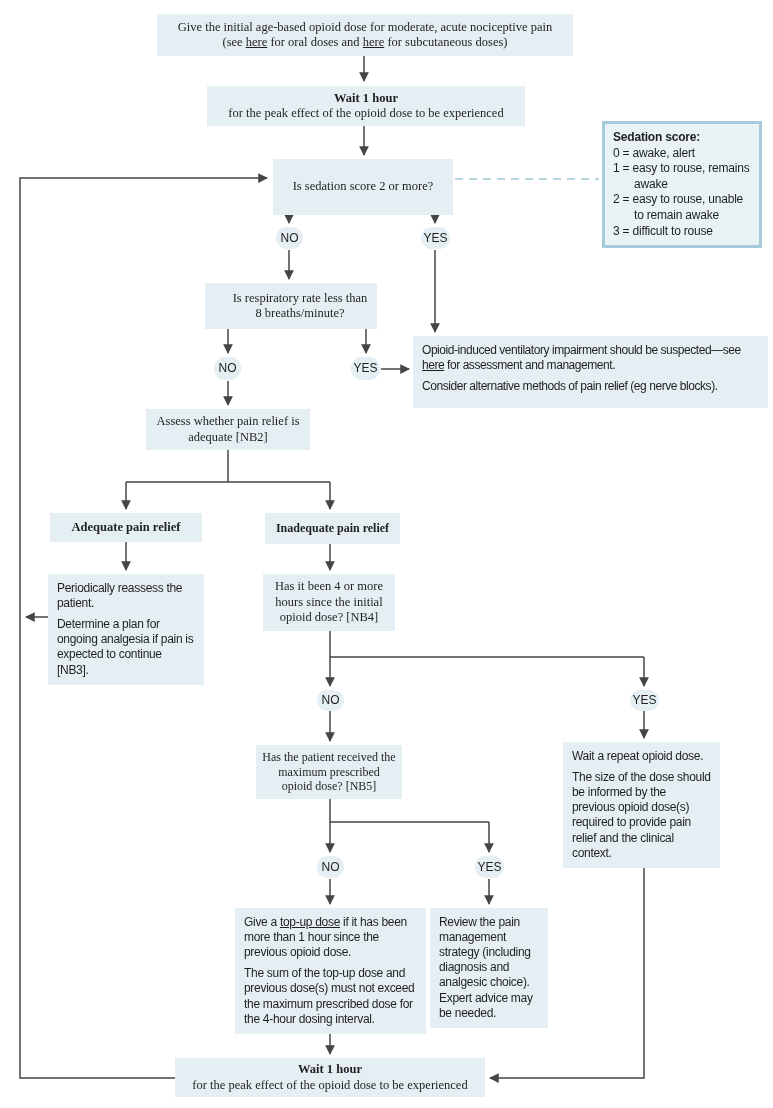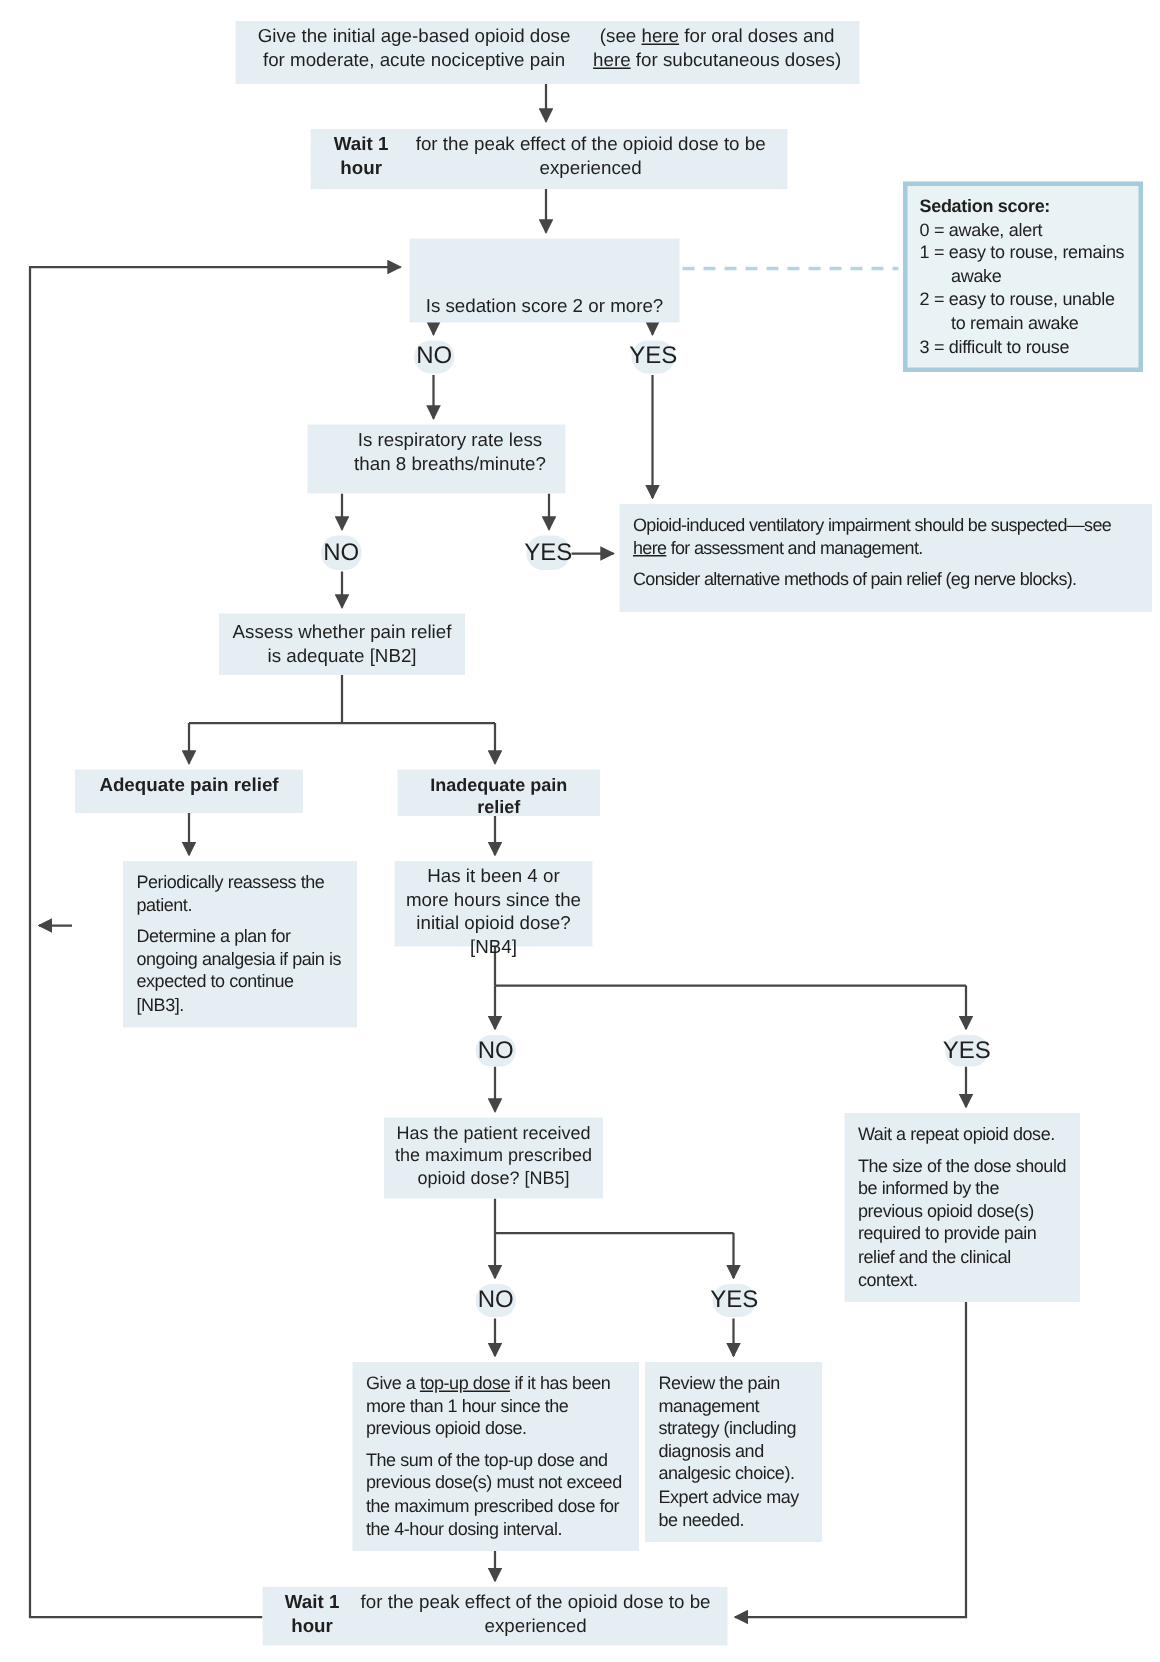--- a/index.html
+++ b/index.html
@@ -13,30 +13,30 @@
   .connectors path{stroke:var(--line,#454545);stroke-width:1.5;fill:none;}
   .connectors path.dash{
     stroke:var(--dashed-line,#b5d5e2);stroke-width:2.2;stroke-dasharray:8 6;
   }
   #arrowhead path{fill:var(--line,#454545);stroke:none;}
   .box{
     position:absolute;background:var(--box-fill,#e5eff3);
     box-sizing:border-box;font-size:12.5px;line-height:1.24;
   }
   .center{
-    display:flex;flex-direction:row;justify-content:center;
-    text-align:center;padding:3px 6px;
+    display:flex;flex-direction:column;justify-content:center;
+    text-align:center;padding:3px 6px;font-family:Liberation Serif, serif;
   }
   .left{padding:7px 9px;font-size:12px;letter-spacing:-0.3px;line-height:1.26;}
   .left p{margin:0 0 6px 0;}
   .left p:last-child{margin-bottom:0;}
   .bold{font-weight:bold;}
   .tag{
     display:flex;align-items:center;justify-content:center;
-    font-size:16px;padding:0;border-radius:11px;
+    font-size:12px;padding:0;border-radius:11px;
   }
   .key{
     background:var(--key-fill,#e9f2f5);
     border:3px solid var(--key-border,#a6cbdb);
     padding:6px 8px;font-size:12px;line-height:1.3;letter-spacing:-0.2px;
   }
   .key .item{padding-left:21px;text-indent:-21px;}
   .link{text-decoration:underline;}
 </style>
 </head>
@@ -107,21 +107,21 @@
   <div class="box center" style="left:157px;top:14px;width:416px;height:42px;">
     <div>Give the initial age-based opioid dose for moderate, acute nociceptive pain</div>
     <div><span>(see </span><span class="link">here</span><span> for oral doses and </span><span class="link">here</span><span> for subcutaneous doses)</span></div>
   </div>
 
   <div class="box center" style="left:207px;top:86px;width:318px;height:40px;">
     <div class="bold">Wait 1 hour</div>
     <div>for the peak effect of the opioid dose to be experienced</div>
   </div>
 
-  <div class="box center" style="left:273px;top:159px;width:180px;height:56px;align-items:flex-end;">
+  <div class="box center" style="left:273px;top:159px;width:180px;height:56px;">
     <div>Is sedation score 2 or more?</div>
   </div>
 
   <div class="box key" style="left:602px;top:121px;width:160px;">
     <div class="bold">Sedation score:</div>
     <div class="item">0 = awake, alert</div>
     <div class="item">1 = easy to rouse, remains awake</div>
     <div class="item">2 = easy to rouse, unable to remain awake</div>
     <div class="item">3 = difficult to rouse</div>
   </div>
@@ -145,21 +145,21 @@
     <div>Assess whether pain relief is adequate [NB2]</div>
   </div>
 
   <div class="box center bold" style="left:265px;top:513px;width:135px;height:31px;font-size:12px;">
     <div>Inadequate pain relief</div>
   </div>
   <div class="box center bold" style="left:50px;top:513px;width:152px;height:29px;">
     <div>Adequate pain relief</div>
   </div>
 
-  <div class="box left" style="left:48px;top:574px;width:156px;min-height:84px;margin-left:34px;">
+  <div class="box left" style="left:48px;top:574px;width:156px;min-height:84px;">
     <p>Periodically reassess the patient.</p>
     <p>Determine a plan for ongoing analgesia if pain is expected to continue [NB3].</p>
   </div>
 
   <div class="box center" style="left:263px;top:574px;width:132px;height:57px;">
     <div>Has it been 4 or more hours since the initial opioid dose? [NB4]</div>
   </div>
 
   <div class="box tag" style="left:317px;top:690px;width:27px;height:21px;">NO</div>
   <div class="box tag" style="left:630px;top:690px;width:29px;height:21px;">YES</div>

